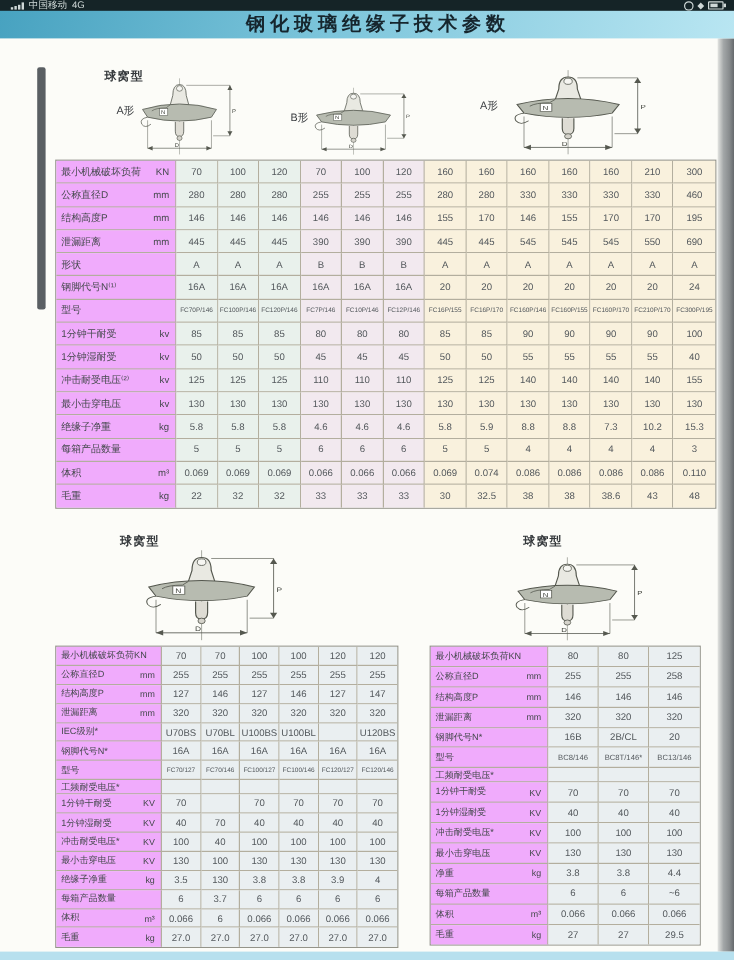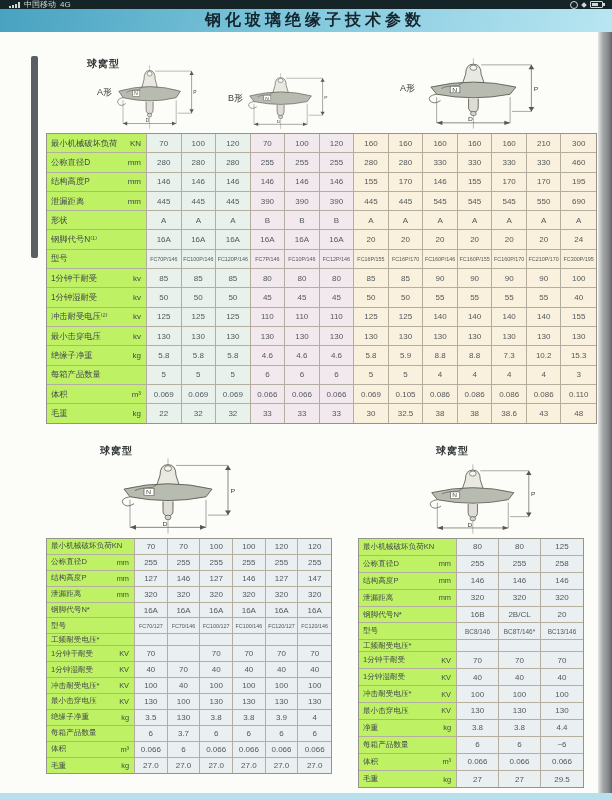--- a/index.html
+++ b/index.html
@@ -54,21 +54,21 @@
   .t-bl .row.section{height:12px;}
   .t-br .row{grid-template-columns:98px repeat(3,1fr);height:16.9px;}
   .t-br .row.section{height:12px;}
   .cell{
     border-right:1px solid #b3ae9e;border-bottom:1px solid #b3ae9e;
     display:flex;align-items:center;justify-content:center;
     overflow:hidden;white-space:nowrap;
   }
   .row:last-child .cell{border-bottom:none;}
   .cell:last-child{border-right:none;}
-  .label-cell{justify-content:space-between;background:#bef264;padding:0 5px 0 4px;}
+  .label-cell{justify-content:space-between;background:#f0abfc;padding:0 5px 0 4px;}
   .lab{font-size:8.3px;color:#45494d;}
   .unit{font-size:8px;color:#45494d;margin-left:3px;}
   .t-bl .lab,.t-br .lab{font-size:7.6px;}
   .t-bl .unit,.t-br .unit{font-size:7.4px;}
   .val{font-size:8px;color:#53585c;background:#f9f1dd;}
   .t-main .val.c0,.t-main .val.c1,.t-main .val.c2{background:#e9f1ec;}
   .t-main .val.c3,.t-main .val.c4,.t-main .val.c5{background:#f2e9ef;}
   .t-bl .val,.t-br .val{background:#eaeff1;}
   .row.small .val{font-size:5.4px;}
   .t-br .row.small .val{font-size:6.4px;}
@@ -126,21 +126,21 @@
       <line x1="40" y1="56" x2="40" y2="92" stroke="#55584f" stroke-width="0.6"></line>
       <line x1="116" y1="56" x2="116" y2="92" stroke="#55584f" stroke-width="0.6"></line>
       <line x1="40" y1="92" x2="116" y2="92" stroke="#55584f" stroke-width="0.8"></line>
       <polygon points="46,89 46,95 40,92" fill="#55584f"></polygon>
       <polygon points="110,89 110,95 116,92" fill="#55584f"></polygon>
       <text x="56" y="48.5" font-size="7" fill="#3c3f38">N</text>
       <text x="140.5" y="47" font-size="7" fill="#3c3f38">P</text>
       <text x="75" y="90" font-size="7" fill="#3c3f38" text-anchor="middle">D</text>
     </svg>
   </div>
-<div class="diagram" style="left:226px;top:72px;width:105px;height:58px;">
+<div class="diagram" style="left:240px;top:72px;width:105px;height:58px;">
   <span class="shape-label">B形</span>
 <svg viewBox="0 0 150 102" preserveAspectRatio="none" style="width: 100%; height: 100%; display: block;">
       <line x1="78" y1="2" x2="78" y2="100" stroke="#8a8d84" stroke-width="0.7"></line>
       <path d="M70 24 Q70 10 78 10 Q86 10 86 24 L89 36 L67 36 Z" fill="#e9e9e2" stroke="#55584f" stroke-width="1"></path>
       <circle cx="78" cy="15" r="3.6" fill="#f6f6f2" stroke="#55584f" stroke-width="0.8"></circle>
       <path d="M34 42 Q78 28 122 42 L116 52 Q78 62 40 52 Z" fill="#b7bbb0" stroke="#55584f" stroke-width="1"></path>
       <path d="M40 52 q-10 2 -7 9 q4 6 11 0" fill="none" stroke="#55584f" stroke-width="0.9"></path>
       <path d="M67 36 L62 40 Q50 40 45 44" fill="none" stroke="#55584f" stroke-width="0.8"></path>
       <path d="M73 58 L73 70 Q73 77 78 77 Q83 77 83 70 L83 58" fill="#dedcd4" stroke="#55584f" stroke-width="1"></path>
       <circle cx="78" cy="79" r="3" fill="#d5d3cb" stroke="#55584f" stroke-width="0.8"></circle>
@@ -441,21 +441,21 @@
         <span class="lab">体积</span>
         <span class="unit">m³</span>
       </div>
       <div class="cell val c0">0.069</div>
       <div class="cell val c1">0.069</div>
       <div class="cell val c2">0.069</div>
       <div class="cell val c3">0.066</div>
       <div class="cell val c4">0.066</div>
       <div class="cell val c5">0.066</div>
       <div class="cell val c6">0.069</div>
-      <div class="cell val c7">0.105</div>
+      <div class="cell val c7">0.074</div>
       <div class="cell val c8">0.086</div>
       <div class="cell val c9">0.086</div>
       <div class="cell val c10">0.086</div>
       <div class="cell val c11">0.086</div>
       <div class="cell val c12">0.110</div>
     </div>
     <div class="row">
       <div class="cell label-cell">
         <span class="lab">毛重</span>
         <span class="unit">kg</span>
@@ -547,20 +547,32 @@
       </div>
       <div class="cell val c0">320</div>
       <div class="cell val c1">320</div>
       <div class="cell val c2">320</div>
       <div class="cell val c3">320</div>
       <div class="cell val c4">320</div>
       <div class="cell val c5">320</div>
     </div>
     <div class="row">
       <div class="cell label-cell">
+        <span class="lab">IEC级别*</span>
+        <span class="unit"></span>
+      </div>
+      <div class="cell val c0">U70BS</div>
+      <div class="cell val c1">U70BL</div>
+      <div class="cell val c2">U100BS</div>
+      <div class="cell val c3">U100BL</div>
+      <div class="cell val c4"></div>
+      <div class="cell val c5">U120BS</div>
+    </div>
+    <div class="row">
+      <div class="cell label-cell">
         <span class="lab">钢脚代号N*</span>
         <span class="unit"></span>
       </div>
       <div class="cell val c0">16A</div>
       <div class="cell val c1">16A</div>
       <div class="cell val c2">16A</div>
       <div class="cell val c3">16A</div>
       <div class="cell val c4">16A</div>
       <div class="cell val c5">16A</div>
     </div>

